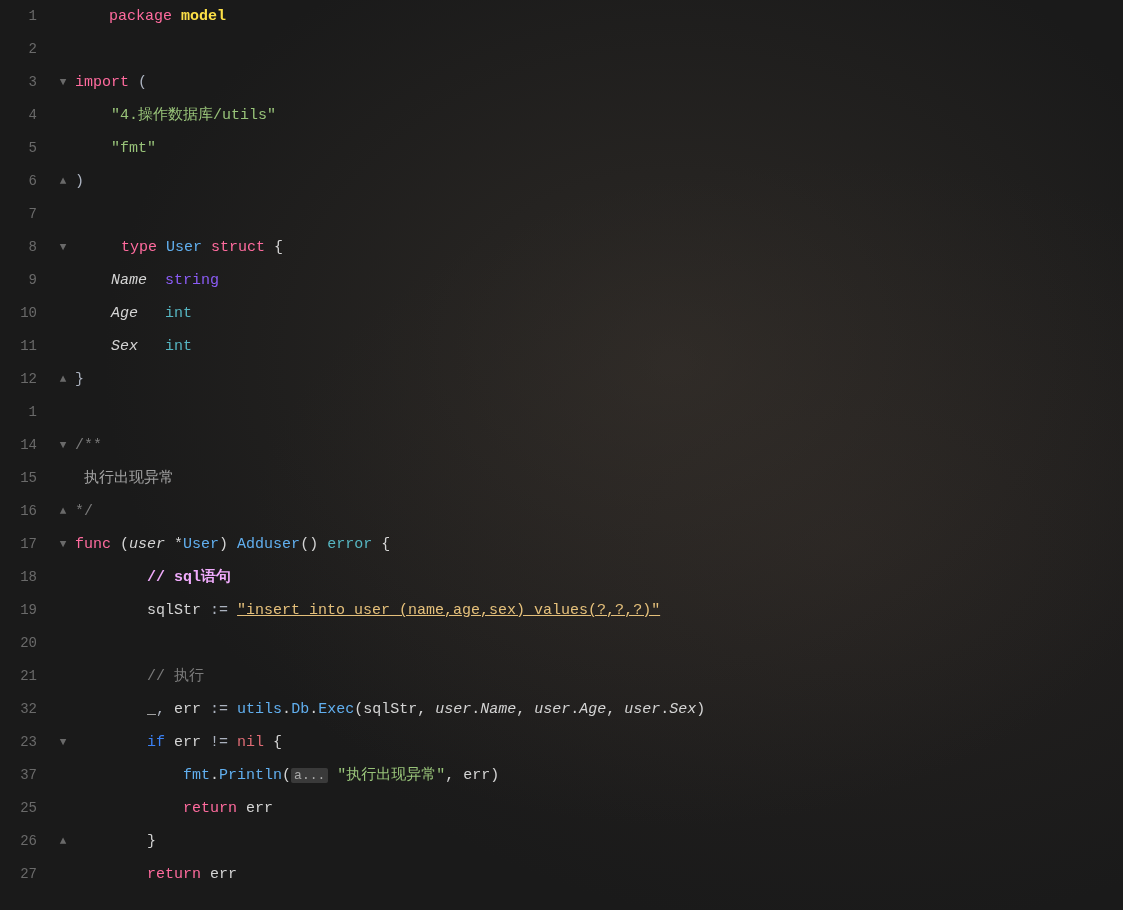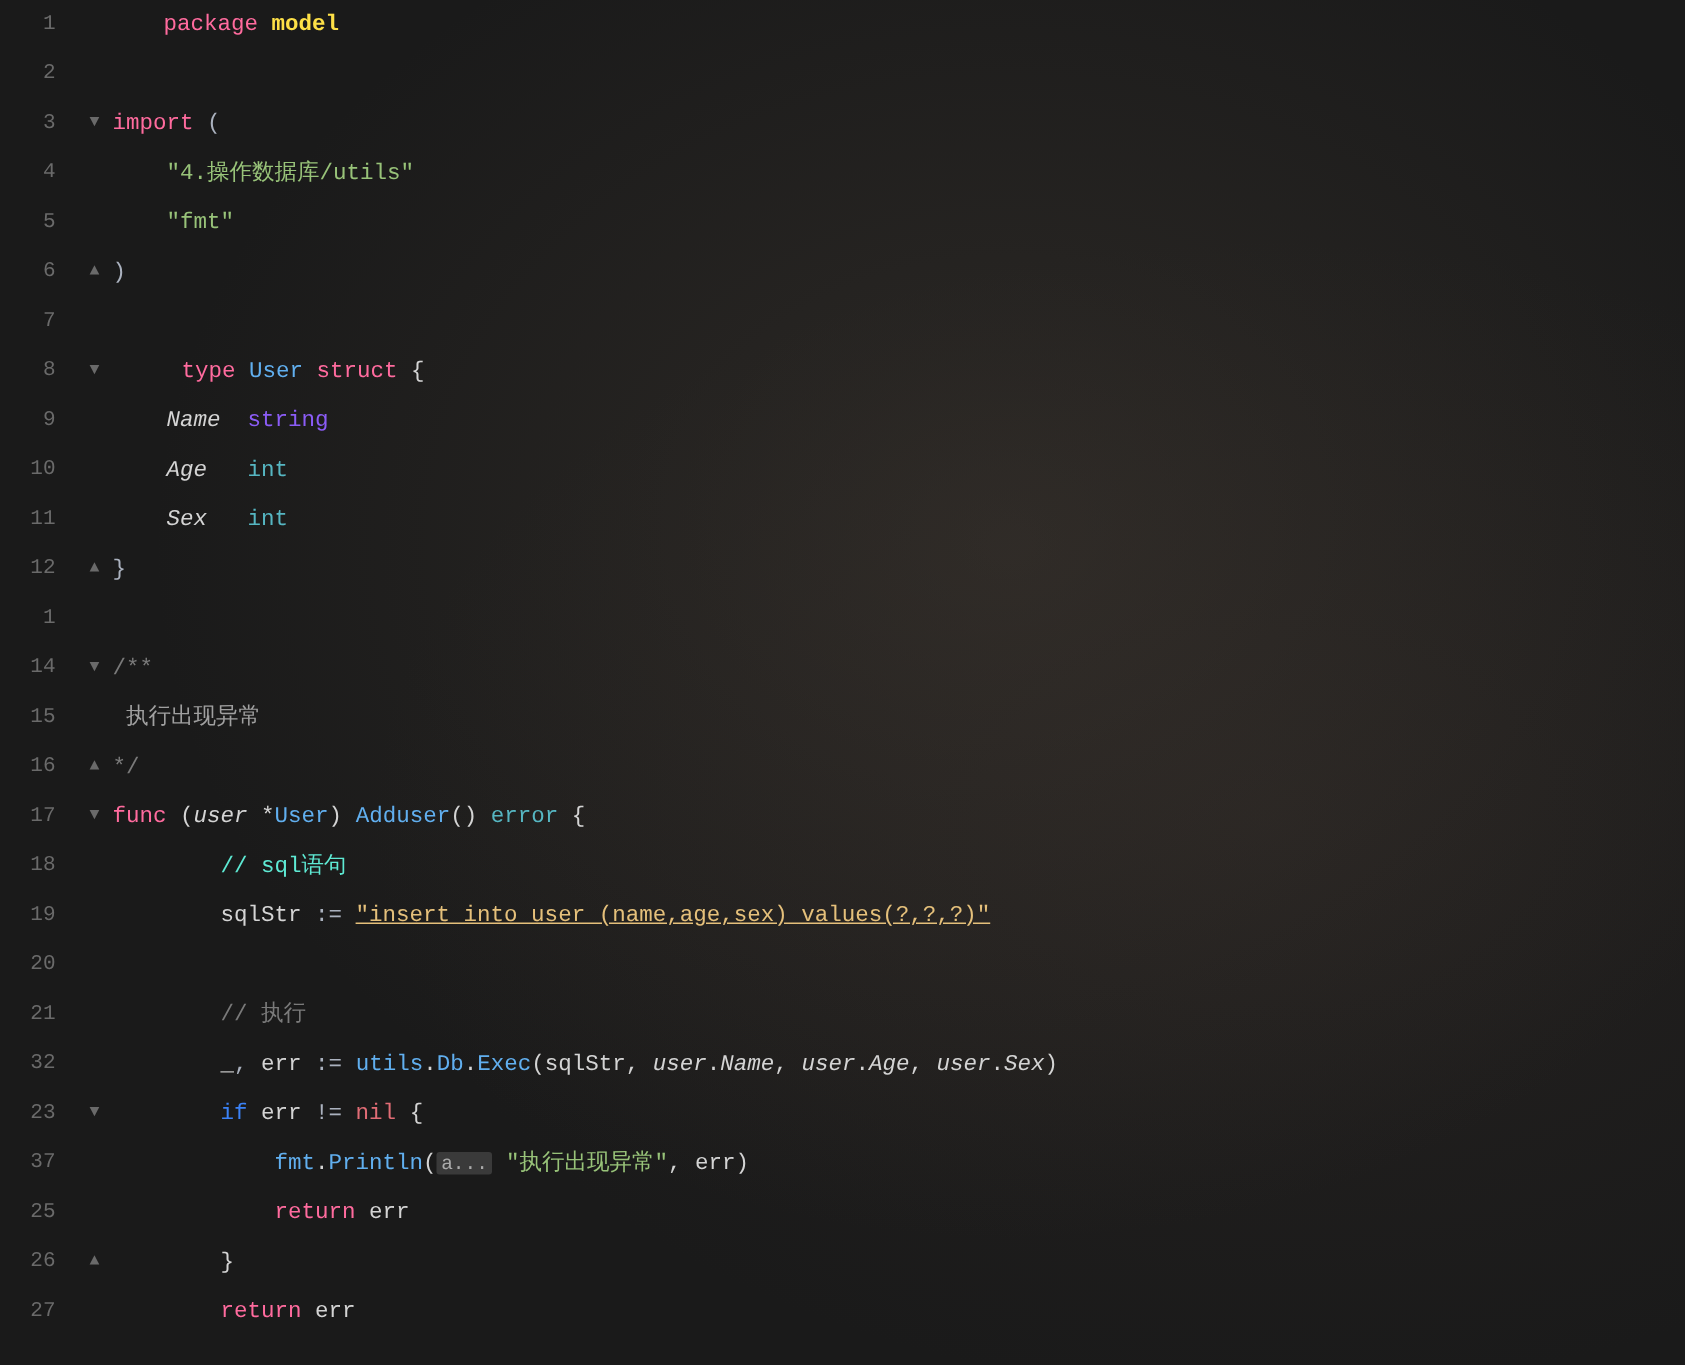--- a/index.html
+++ b/index.html
@@ -152,21 +152,21 @@
       <span class="line-content"><span style="color: rgb(122, 122, 122);">*/</span></span>
     </div>
     <div class="line">
       <span class="line-number">17</span>
       <span class="fold-icon">▼</span>
       <span class="line-content"><span style="color: rgb(255, 107, 158);">func</span><span style="color: rgb(212, 212, 212);"> (</span><span style="color: rgb(212, 212, 212); font-style: italic;">user</span><span style="color: rgb(212, 212, 212);"> *</span><span style="color: rgb(97, 175, 239);">User</span><span style="color: rgb(212, 212, 212);">)</span><span style="color: rgb(212, 212, 212);"> </span><span style="color: rgb(97, 175, 239);">Adduser</span><span style="color: rgb(212, 212, 212);">() </span><span style="color: rgb(86, 182, 194);">error</span><span style="color: rgb(212, 212, 212);"> {</span></span>
     </div>
     <div class="line">
       <span class="line-number">18</span>
       <span class="fold-icon"></span>
-      <span class="line-content"><span style="color: rgb(212, 212, 212);">        </span><span style="color: #5eead4;">// sql语句</span></span>
+      <span class="line-content"><span style="color: rgb(212, 212, 212);">        </span><span style="color: #f0abfc; font-weight: bold;">// sql语句</span></span>
     </div>
     <div class="line">
       <span class="line-number">19</span>
       <span class="fold-icon"></span>
       <span class="line-content"><span style="color: rgb(212, 212, 212);">        </span><span style="color: rgb(212, 212, 212);">sqlStr </span><span style="color: rgb(171, 178, 191);">:=</span><span style="color: rgb(212, 212, 212);"> </span><span style="color: rgb(229, 192, 123); text-decoration: underline;">"insert into user (name,age,sex) values(?,?,?)"</span></span>
     </div>
     <div class="line">
       <span class="line-number">20</span>
       <span class="fold-icon"></span>
       <span class="line-content"></span>

